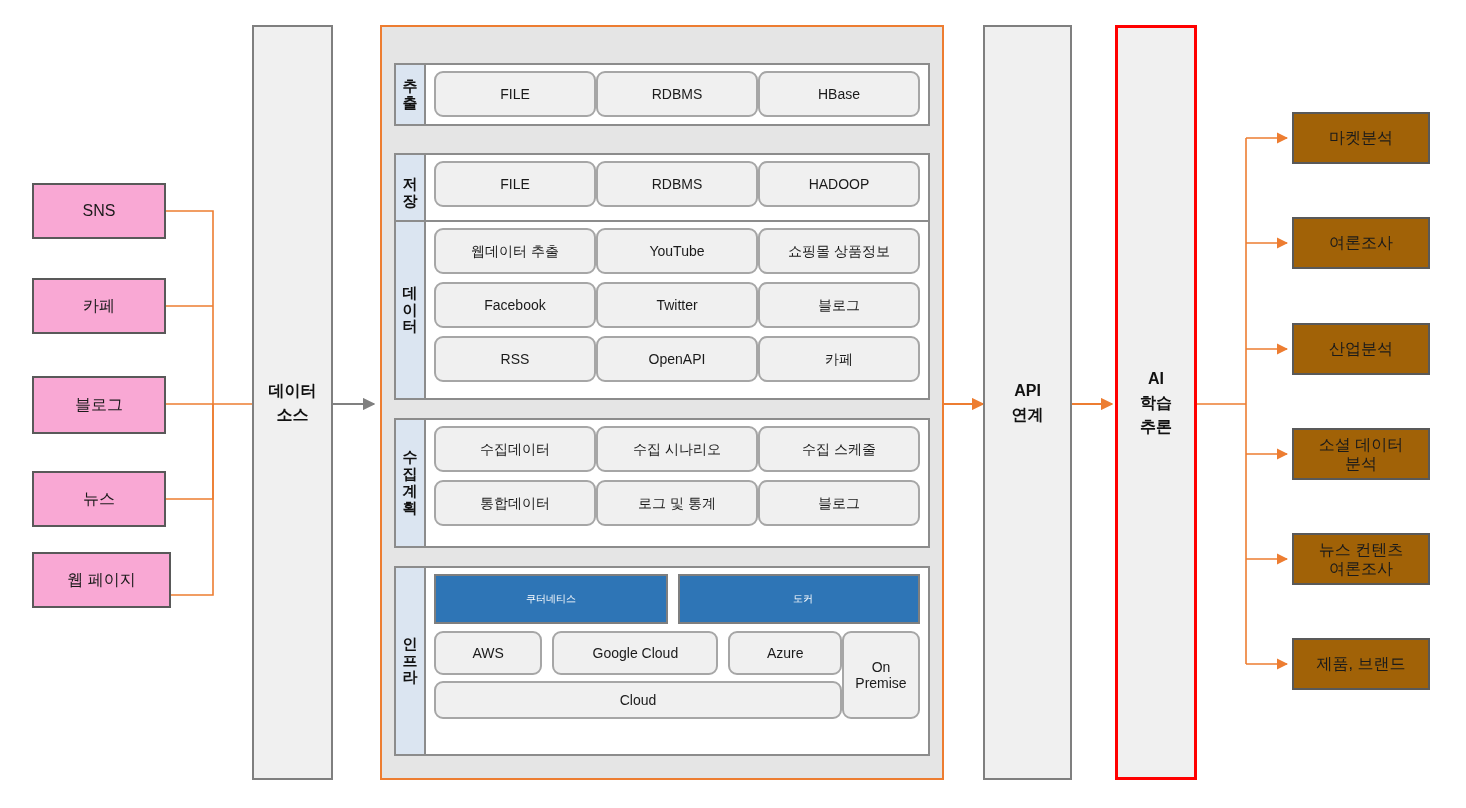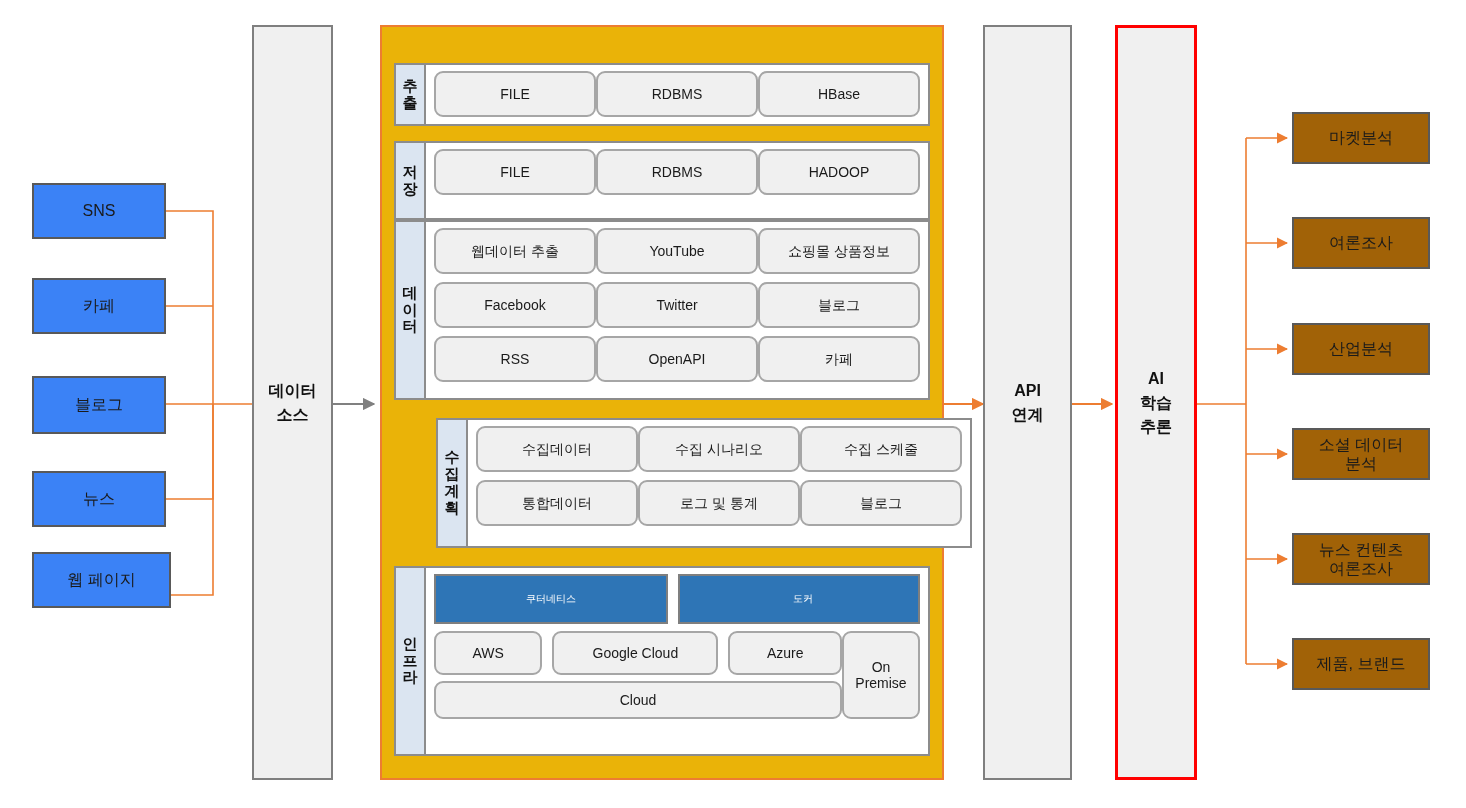--- a/index.html
+++ b/index.html
@@ -12,21 +12,21 @@
     position: relative;
     width: 1466px;
     height: 808px;
     background: #ffffff;
     overflow: hidden;
   }
 
   
   .srcbox {
     position: absolute;
-    background: #3b82f6;
+    background: #f9a8d4;
     border: 2px solid #595959;
     display: flex; align-items: center; justify-content: center;
     font-size: 16px; color: #1a1a1a;
     text-align: center; line-height: 1.15;
   }
   .outbox {
     position: absolute;
     background: #a16207;
     border: 2px solid #595959;
     display: flex; align-items: center; justify-content: center;
@@ -45,21 +45,21 @@
     white-space: pre-line;
   }
   .pillar.red { border: 3px solid #ff0000; }
 
   
   #orange-frame {
     position: absolute;
     left: 380px; top: 25px;
     width: 564px; height: 755px;
     border: 2px solid #ED7D31;
-    background: #eab308;
+    background: #e5e5e5;
   }
 
   
   .layer {
     position: absolute;
     border: 2px solid #8c8c8c;
     background: #ffffff;
     display: flex;
     align-items: stretch;
   }
@@ -185,21 +185,21 @@
       </div>
       <div class="layer-body">
         <div class="chiprow">
           <div class="chip">FILE</div>
           <div class="chip">RDBMS</div>
           <div class="chip">HBase</div>
         </div>
       </div>
     </div>
 
-    <div class="layer" style="left:12px; top:114px; width:536px; height:79px;">
+    <div class="layer" style="left:12px; top:126px; width:536px; height:79px;">
       <div class="layer-label">
         <span>저장</span>
       </div>
       <div class="layer-body">
         <div class="chiprow">
           <div class="chip">FILE</div>
           <div class="chip">RDBMS</div>
           <div class="chip">HADOOP</div>
         </div>
       </div>
@@ -221,21 +221,21 @@
           <div class="chip">블로그</div>
         </div>
         <div class="chiprow">
           <div class="chip">RSS</div>
           <div class="chip">OpenAPI</div>
           <div class="chip">카페</div>
         </div>
       </div>
     </div>
 
-    <div class="layer" style="left:12px; top:391px; width:536px; height:130px;margin-left:42px;">
+    <div class="layer" style="left:12px; top:391px; width:536px; height:130px;">
       <div class="layer-label">
         <span>수집계획</span>
       </div>
       <div class="layer-body">
         <div class="chiprow">
           <div class="chip">수집데이터</div>
           <div class="chip">수집 시나리오</div>
           <div class="chip">수집 스케줄</div>
         </div>
         <div class="chiprow">

